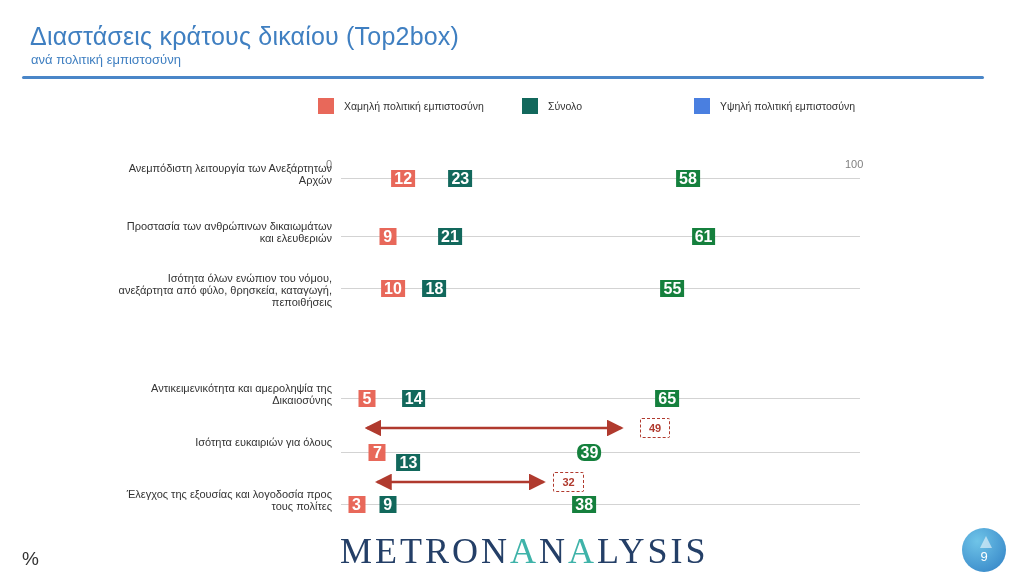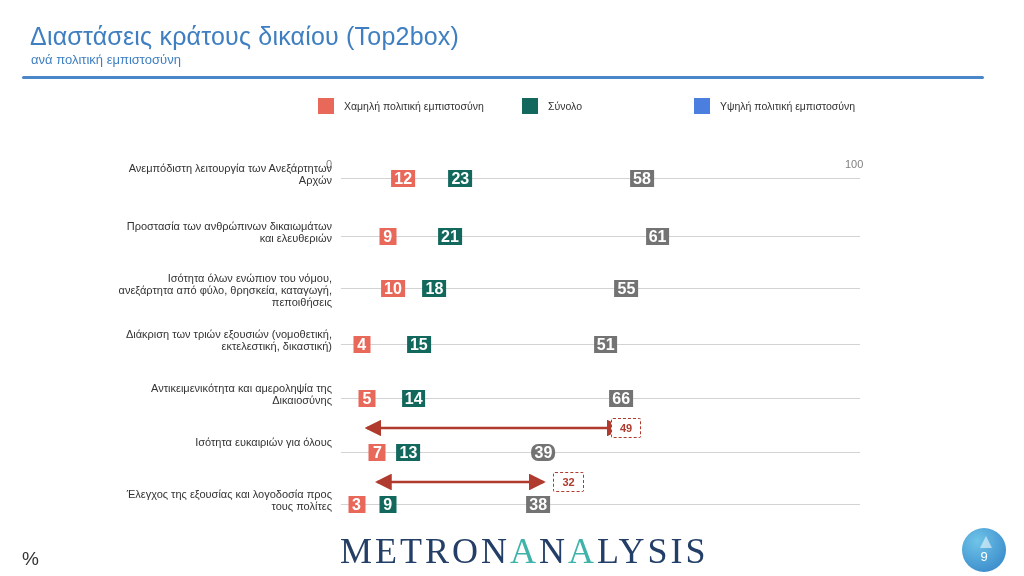--- a/index.html
+++ b/index.html
@@ -111,21 +111,21 @@
     font-size: 16px;
     font-weight: bold;
     display: flex;
     align-items: center;
     justify-content: center;
     transform: translateX(-50%);
     white-space: nowrap;
   }
   .pt.low   { background: #e8685a; }
   .pt.total { background: #12685c; }
-  .pt.high  { background: #737373; }
+  .pt.high  { background: #15803d; margin-left: 46px; }
 
   
   .scale-label {
     position: absolute;
     font-size: 11px;
     color: #808080;
   }
   #scale-min { left: 326px; top: 18px; }
   #scale-max { left: 845px; top: 18px; }
 
@@ -234,39 +234,32 @@
       <div class="pt total" style="left: 449.99px; top: 10px;">21</div>
       <div class="pt high" style="left: 657.59px; top: 10px;">61</div>
     </div>
     <div class="row" style="top: 130px;">
       <div class="row-label" style="top: 2px;">Ισότητα όλων ενώπιον του νόμου, ανεξάρτητα από φύλο, θρησκεία, καταγωγή, πεποιθήσεις</div>
       <div class="axis-line" style="top: 18px;"></div>
       <div class="pt low" style="left: 392.9px; top: 10px;">10</div>
       <div class="pt total" style="left: 434.42px; top: 10px;">18</div>
       <div class="pt high" style="left: 626.45px; top: 10px;">55</div>
     </div>
-    <div class="row" style="top: 186px;">
-      <div class="row-label" style="top: 2px;">Διάκριση των τριών εξουσιών (νομοθετική, εκτελεστική, δικαστική)</div>
-      <div class="axis-line" style="top: 18px;"></div>
-      <div class="pt low" style="left: 361.76px; top: 10px;">4</div>
-      <div class="pt total" style="left: 418.85px; top: 10px;">15</div>
-      <div class="pt high" style="left: 605.69px; top: 10px;">51</div>
-    </div>
     <div class="row" style="top: 240px;">
       <div class="row-label" style="top: 2px;">Αντικειμενικότητα και αμεροληψία της Δικαιοσύνης</div>
       <div class="axis-line" style="top: 18px;"></div>
       <div class="pt low" style="left: 366.95px; top: 10px;">5</div>
       <div class="pt total" style="left: 413.66px; top: 10px;">14</div>
-      <div class="pt high" style="left: 621.26px; top: 10px;">66</div>
+      <div class="pt high" style="left: 621.26px; top: 10px;">65</div>
     </div>
     <div class="row" style="top: 294px;">
       <div class="row-label" style="top: 2px;">Ισότητα ευκαιριών για όλους</div>
       <div class="axis-line" style="top: 18px;"></div>
       <div class="pt low" style="left: 377.33px; top: 10px;">7</div>
-      <div class="pt total" style="left: 408.47px; top: 10px;">13</div>
+      <div class="pt total" style="left: 408.47px; top: 20px;">13</div>
       <div class="pt high" style="left: 543.41px; top: 10px; border-radius: 7px;">39</div>
     </div>
     <div class="row" style="top: 346px;">
       <div class="row-label" style="top: 2px;">Έλεγχος της εξουσίας και λογοδοσία προς τους πολίτες</div>
       <div class="axis-line" style="top: 18px;"></div>
       <div class="pt low" style="left: 356.57px; top: 10px;">3</div>
       <div class="pt total" style="left: 387.71px; top: 10px;">9</div>
       <div class="pt high" style="left: 538.22px; top: 10px;">38</div>
     </div>
     <div class="gap-annot" style="left: 0px; top: 278px; width: 1024px;">
@@ -274,21 +267,21 @@
         <defs>
           <marker id="ah4a" markerWidth="7" markerHeight="7" refX="6" refY="3.5" orient="auto">
             <path d="M0,0 L7,3.5 L0,7 z" fill="#b03a2e"></path>
           </marker>
           <marker id="ah4b" markerWidth="7" markerHeight="7" refX="1" refY="3.5" orient="auto">
             <path d="M7,0 L0,3.5 L7,7 z" fill="#b03a2e"></path>
           </marker>
         </defs>
         <line x1="366.95" y1="10" x2="621.26" y2="10" stroke="#b03a2e" stroke-width="2.4" marker-end="url(#ah4a)" marker-start="url(#ah4b)"></line>
       </svg>
-      <div class="gap-box" style="left: 611px; top: 0px;">49</div>
+      <div class="gap-box" style="left: 640px; top: 0px;">49</div>
     </div>
     <div class="gap-annot" style="left: 0px; top: 332px; width: 996px;">
       <svg class="gap-arrow-svg" width="1024" height="20">
         <defs>
           <marker id="ah5a" markerWidth="7" markerHeight="7" refX="6" refY="3.5" orient="auto">
             <path d="M0,0 L7,3.5 L0,7 z" fill="#b03a2e"></path>
           </marker>
           <marker id="ah5b" markerWidth="7" markerHeight="7" refX="1" refY="3.5" orient="auto">
             <path d="M7,0 L0,3.5 L7,7 z" fill="#b03a2e"></path>
           </marker>

